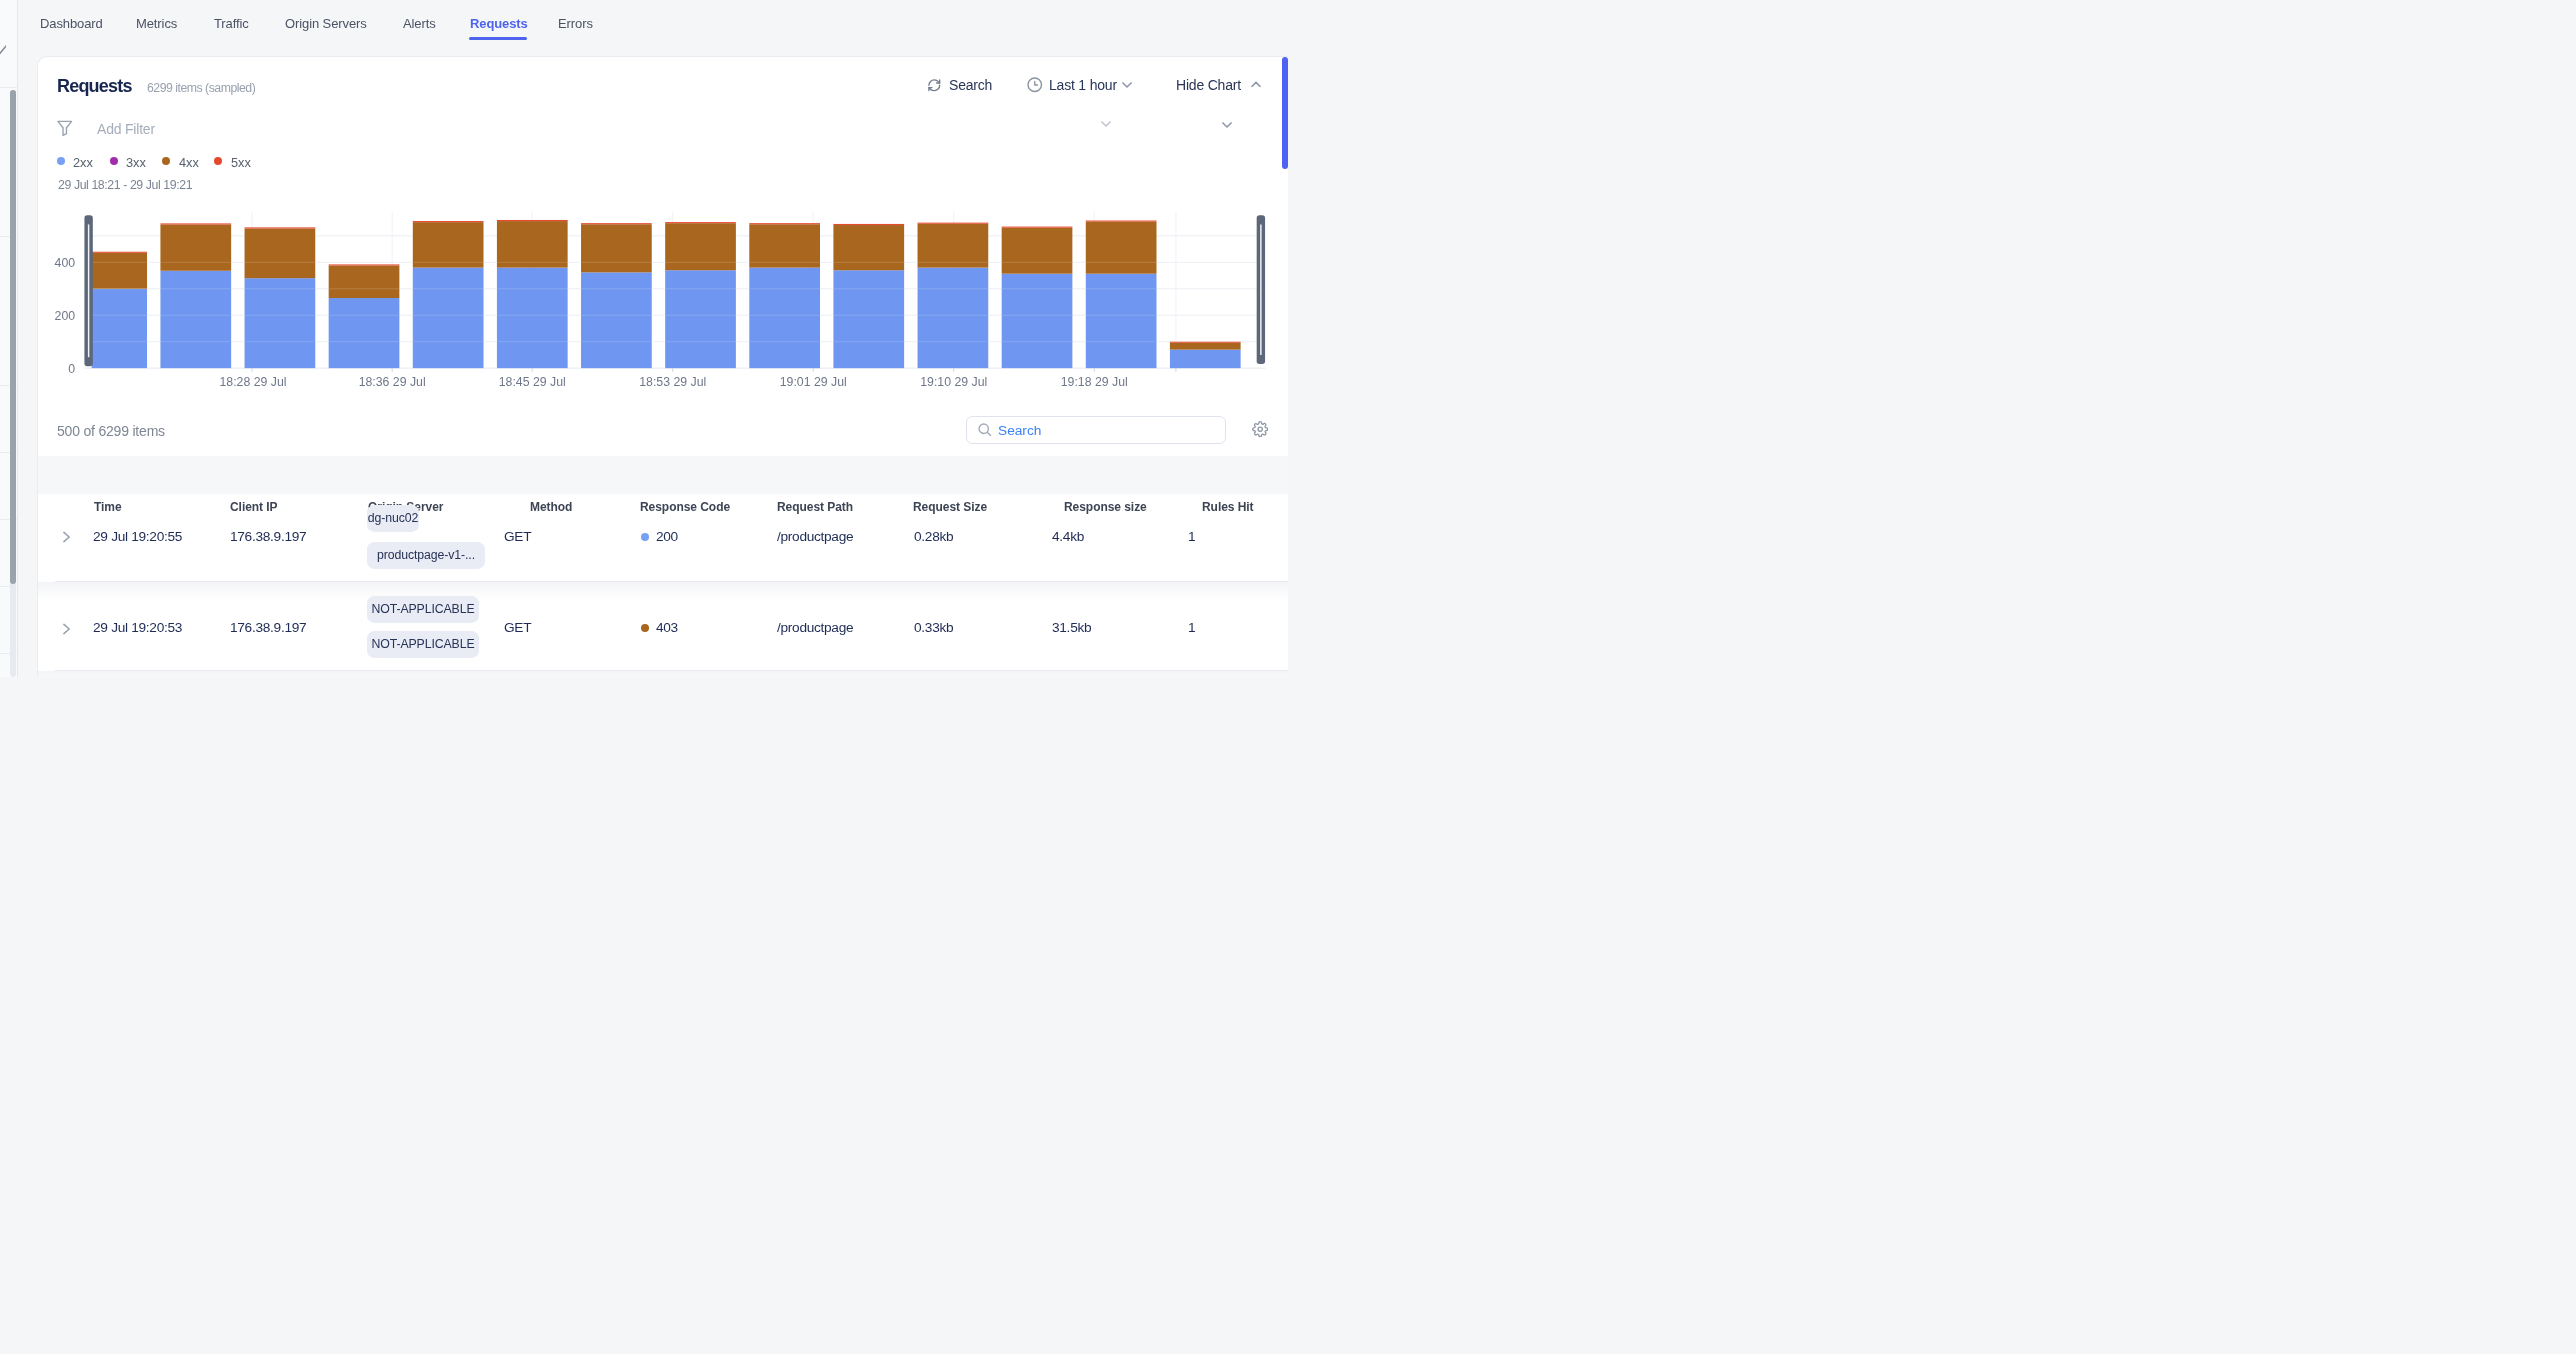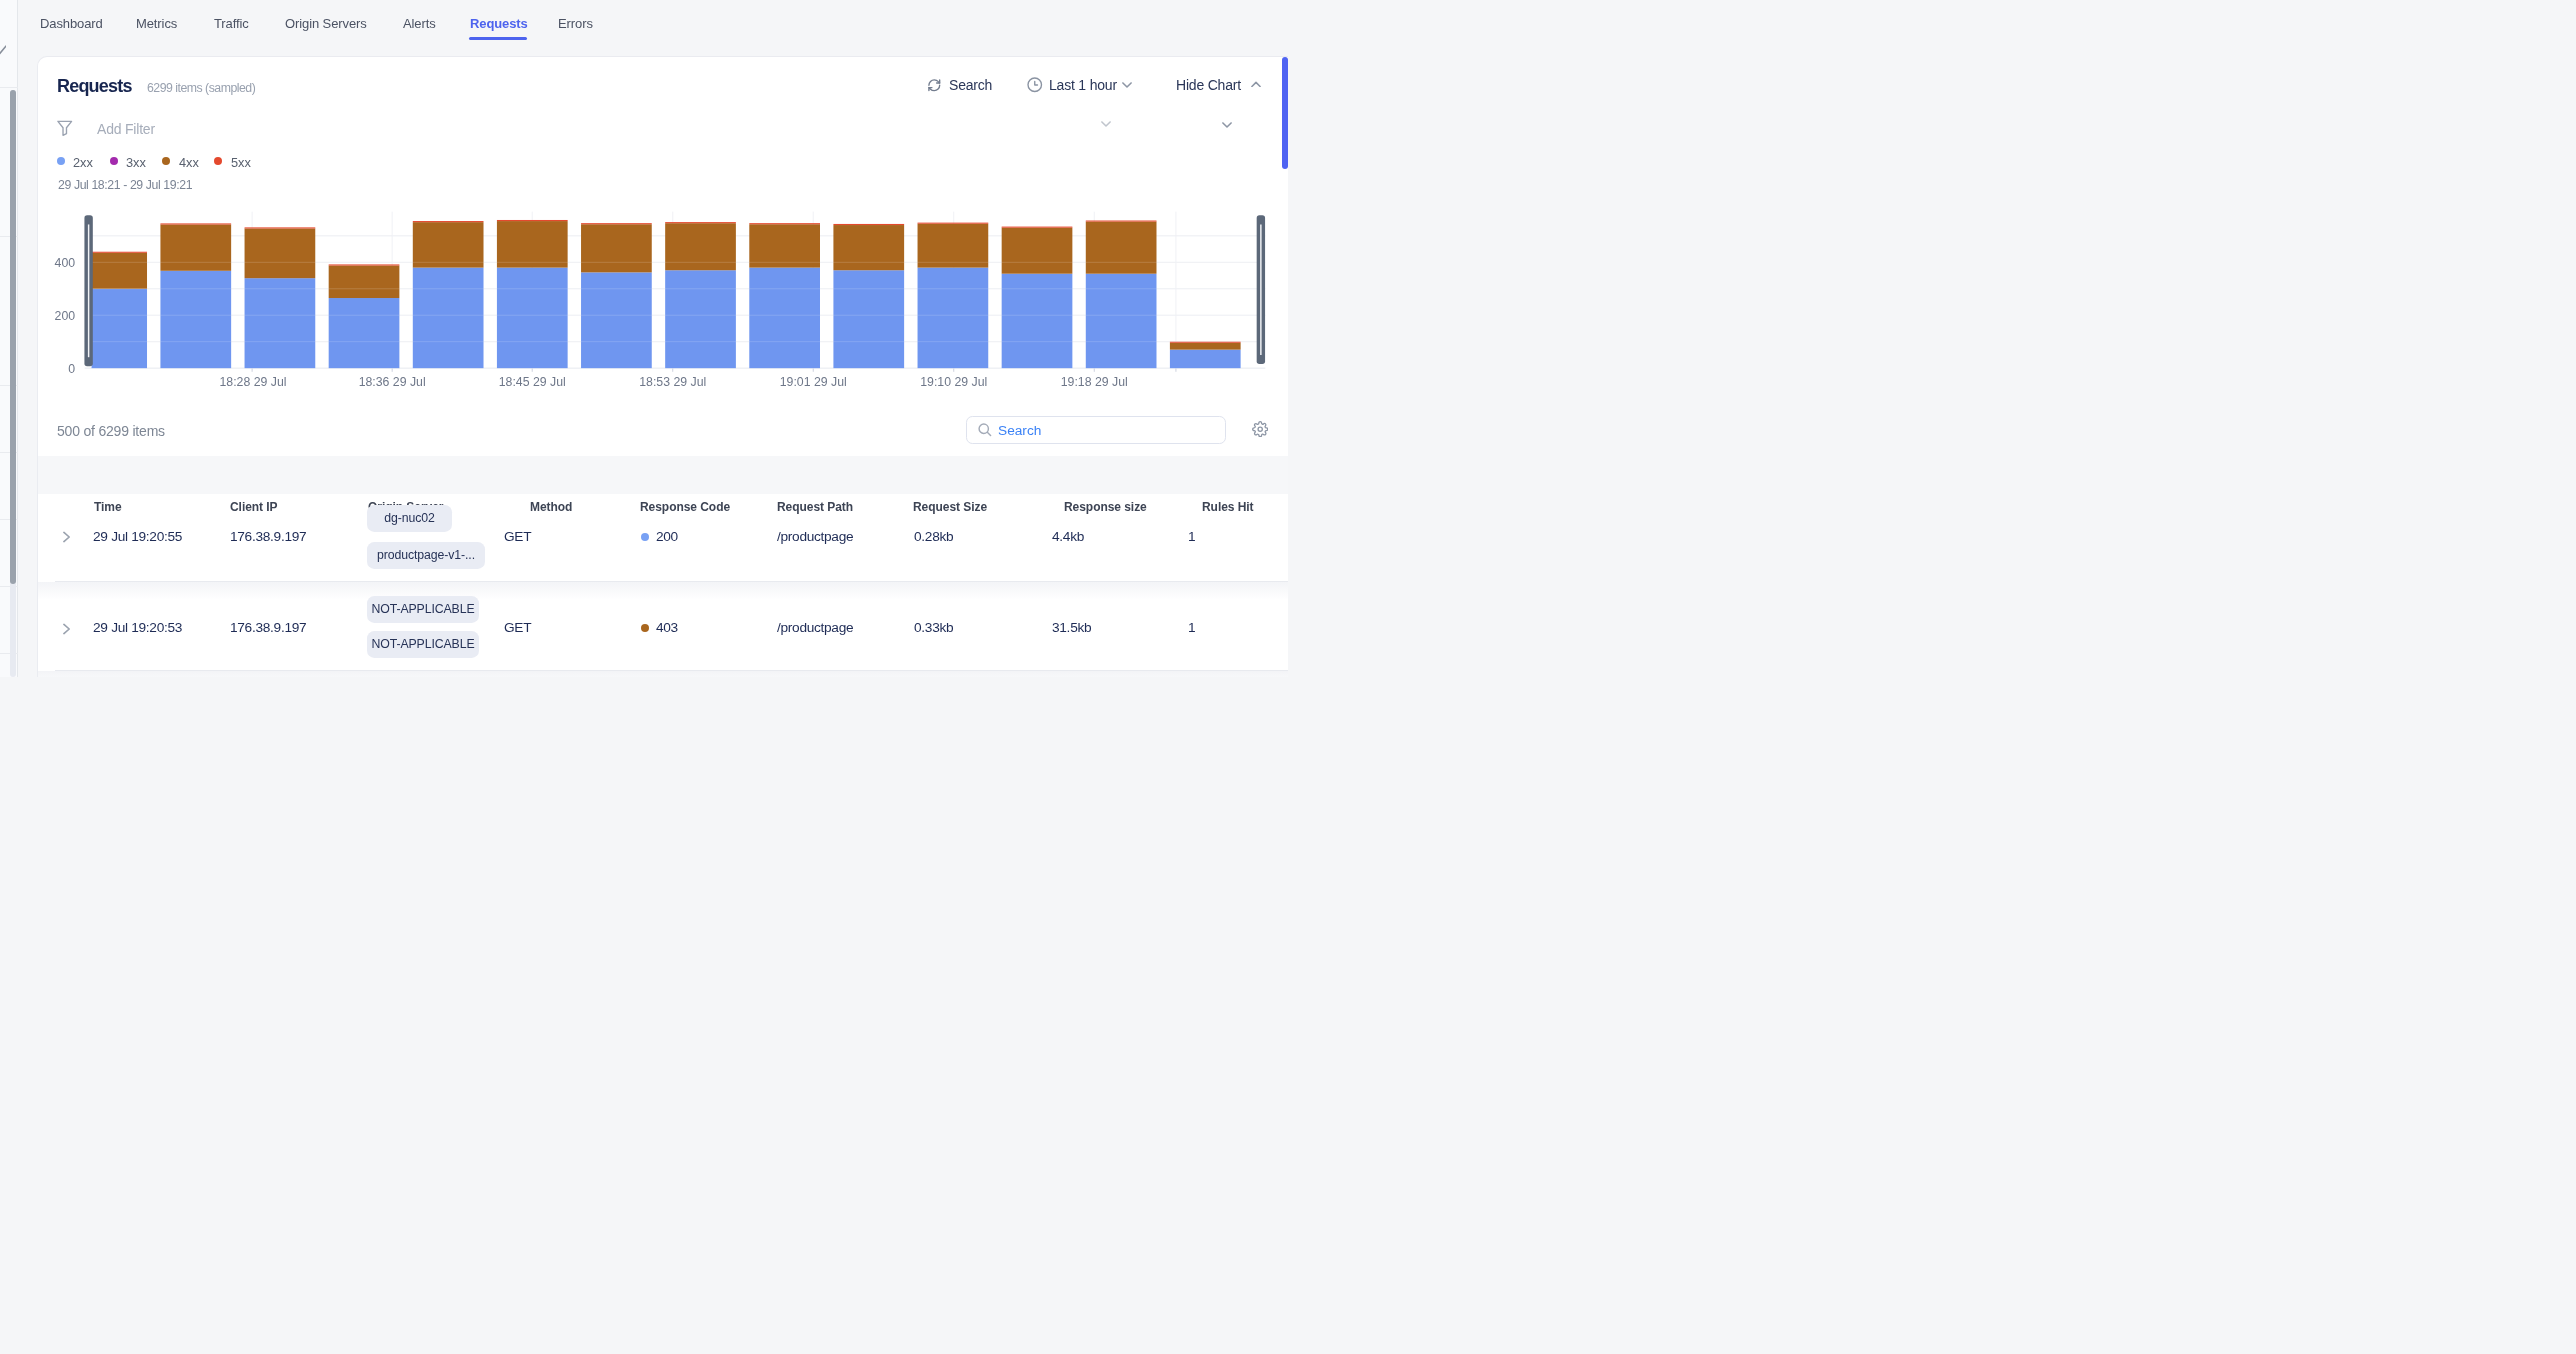--- a/index.html
+++ b/index.html
@@ -235,21 +235,21 @@
 <div class="th" style="left:1164px">Rules Hit</div>
 </div>
 
 <div class="chev" style="left:63px;top:531px">
     <svg width="7.3" height="12" viewBox="0 0 8 13" fill="none" stroke="#9aa2ae" stroke-width="1.8" stroke-linecap="round" stroke-linejoin="round">
       <path d="M1 1.5 L6.8 6.5 L1 11.5"></path>
     </svg>
   </div>
 <div class="cell" style="left:93px;top:529px">29 Jul 19:20:55</div>
 <div class="cell" style="left:230px;top:529px">176.38.9.197</div>
-<div class="pill" style="left:367px;top:505px;width:85px">dg-nuc02</div>
+<div class="pill" style="left:367px;top:505px;width:52px">dg-nuc02</div>
 <div class="pill" style="left:367px;top:542px;width:118px">productpage-v1-...</div>
 <div class="cell" style="left:504px;top:529px">GET</div>
 <div class="dot" style="left:641px;top:533px;background:#78a1f4"></div>
 <div class="cell" style="left:656px;top:529px">200</div>
 <div class="cell" style="left:777px;top:529px">/productpage</div>
 <div class="cell" style="left:914px;top:529px">0.28kb</div>
 <div class="cell" style="left:1052px;top:529px">4.4kb</div>
 <div class="cell" style="left:1188px;top:529px">1</div>
 <div class="sep" style="top:581px"></div>
 <div class="rowgrad" style="top:582px"></div>

